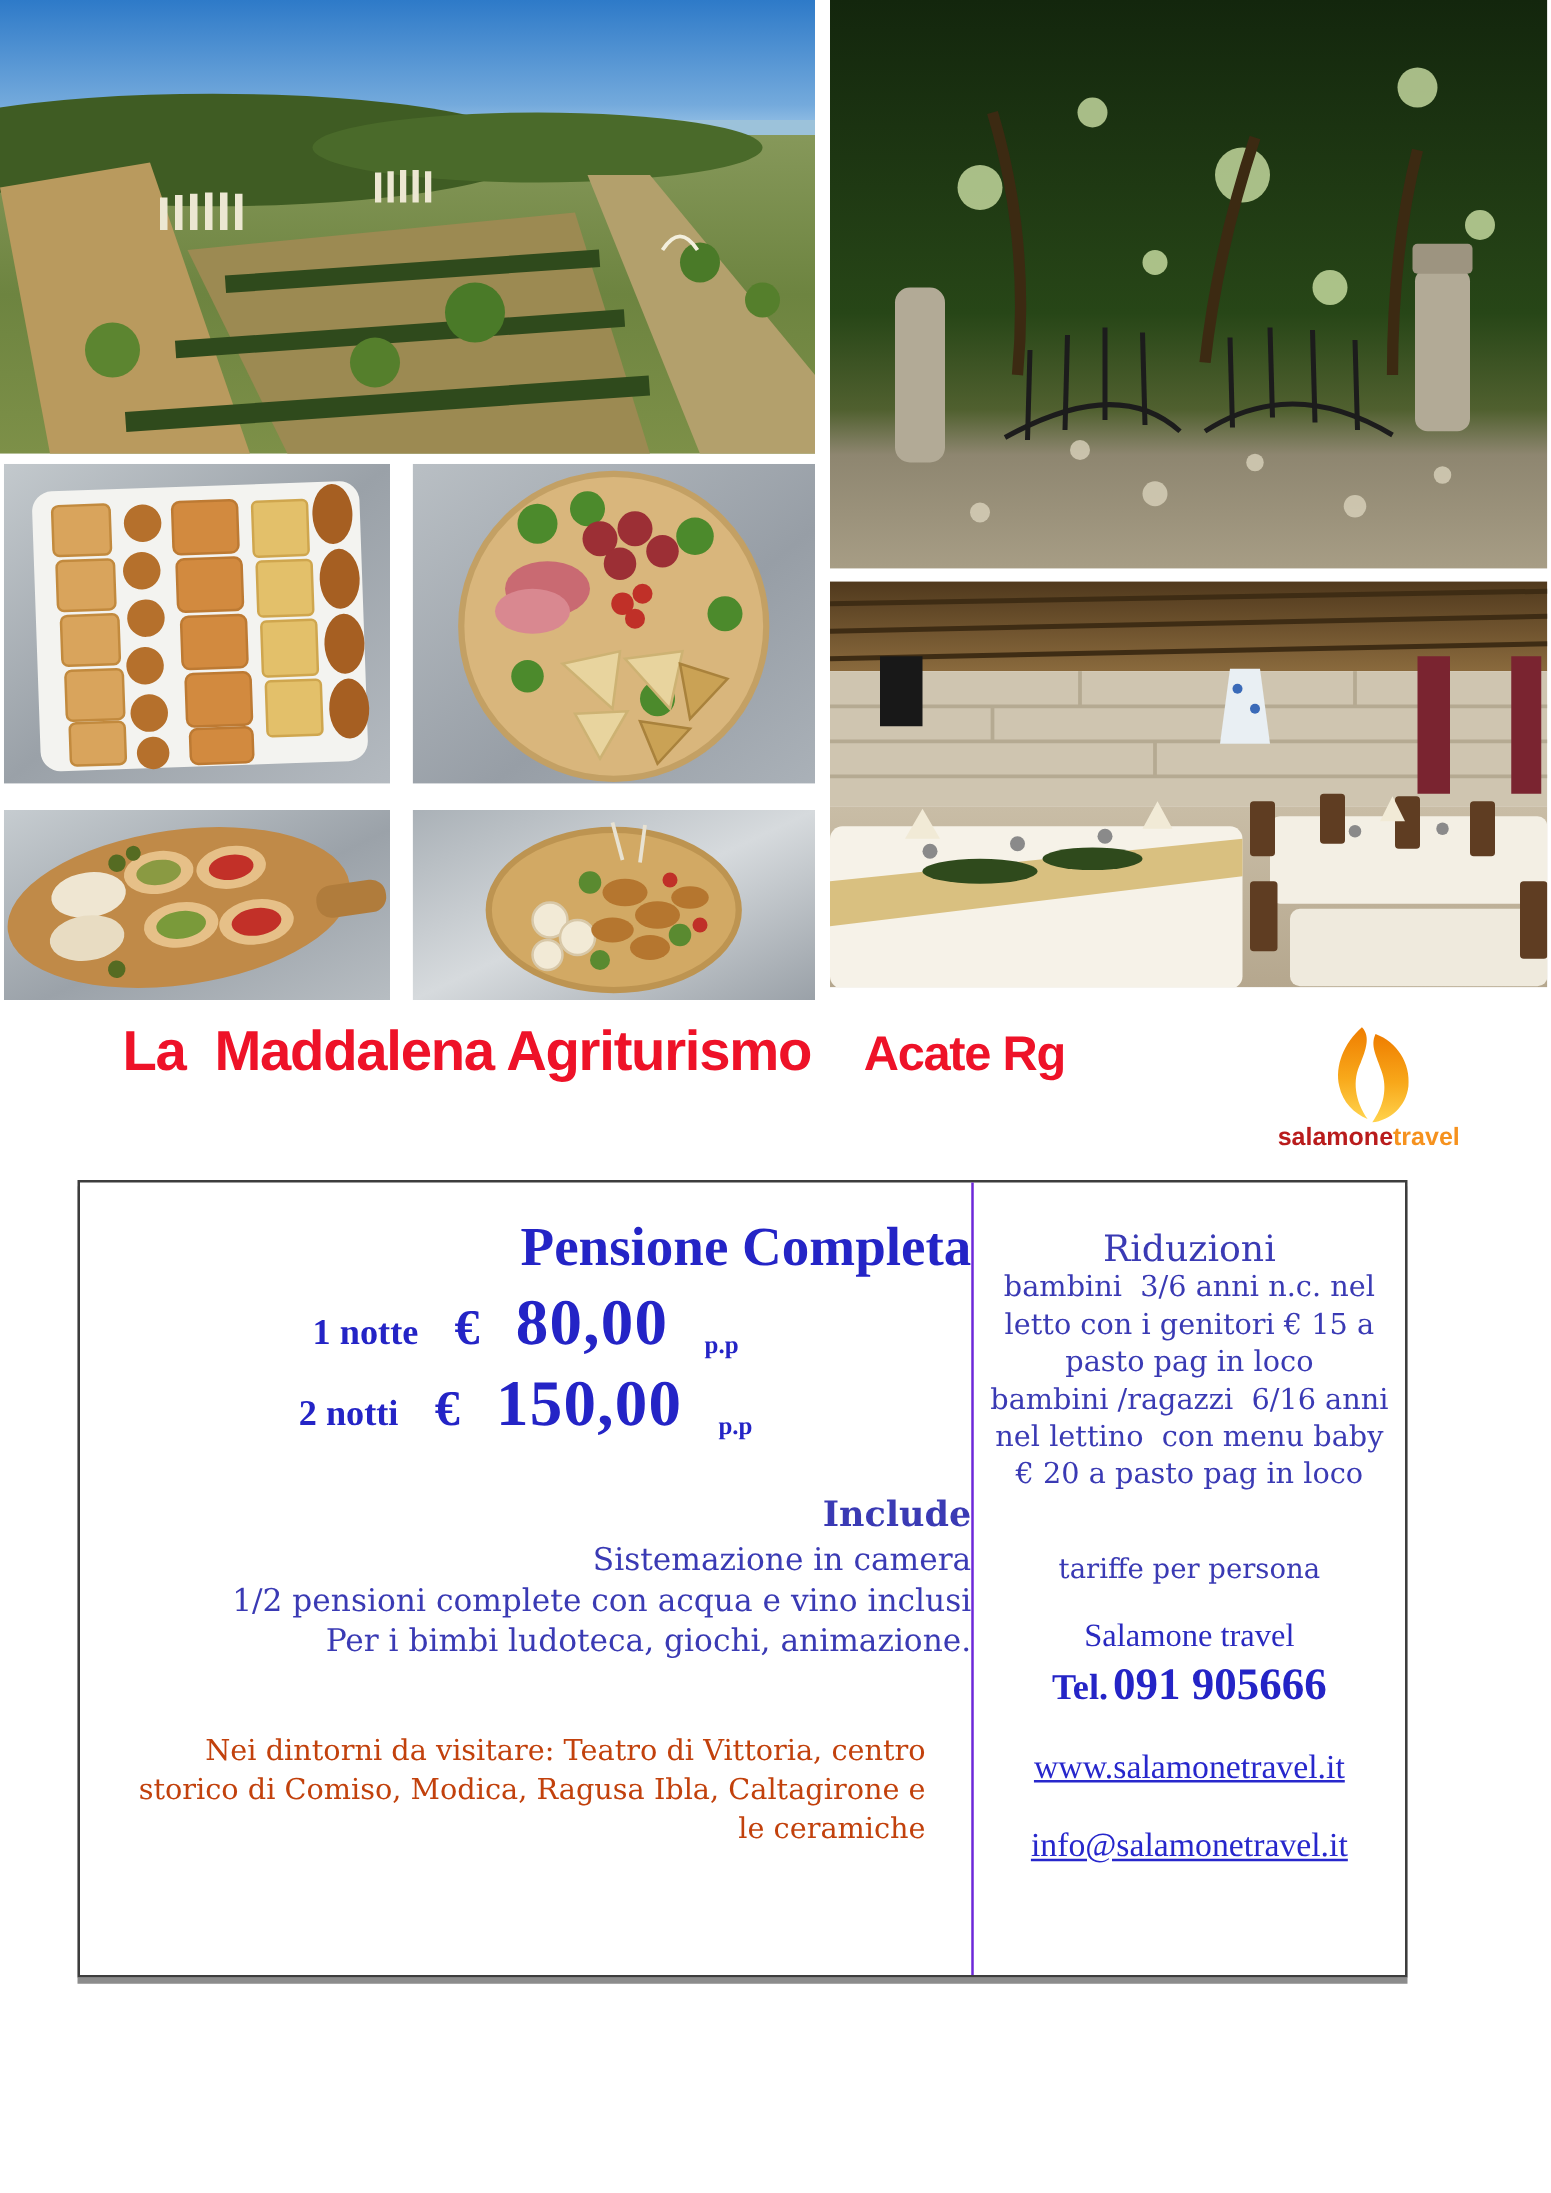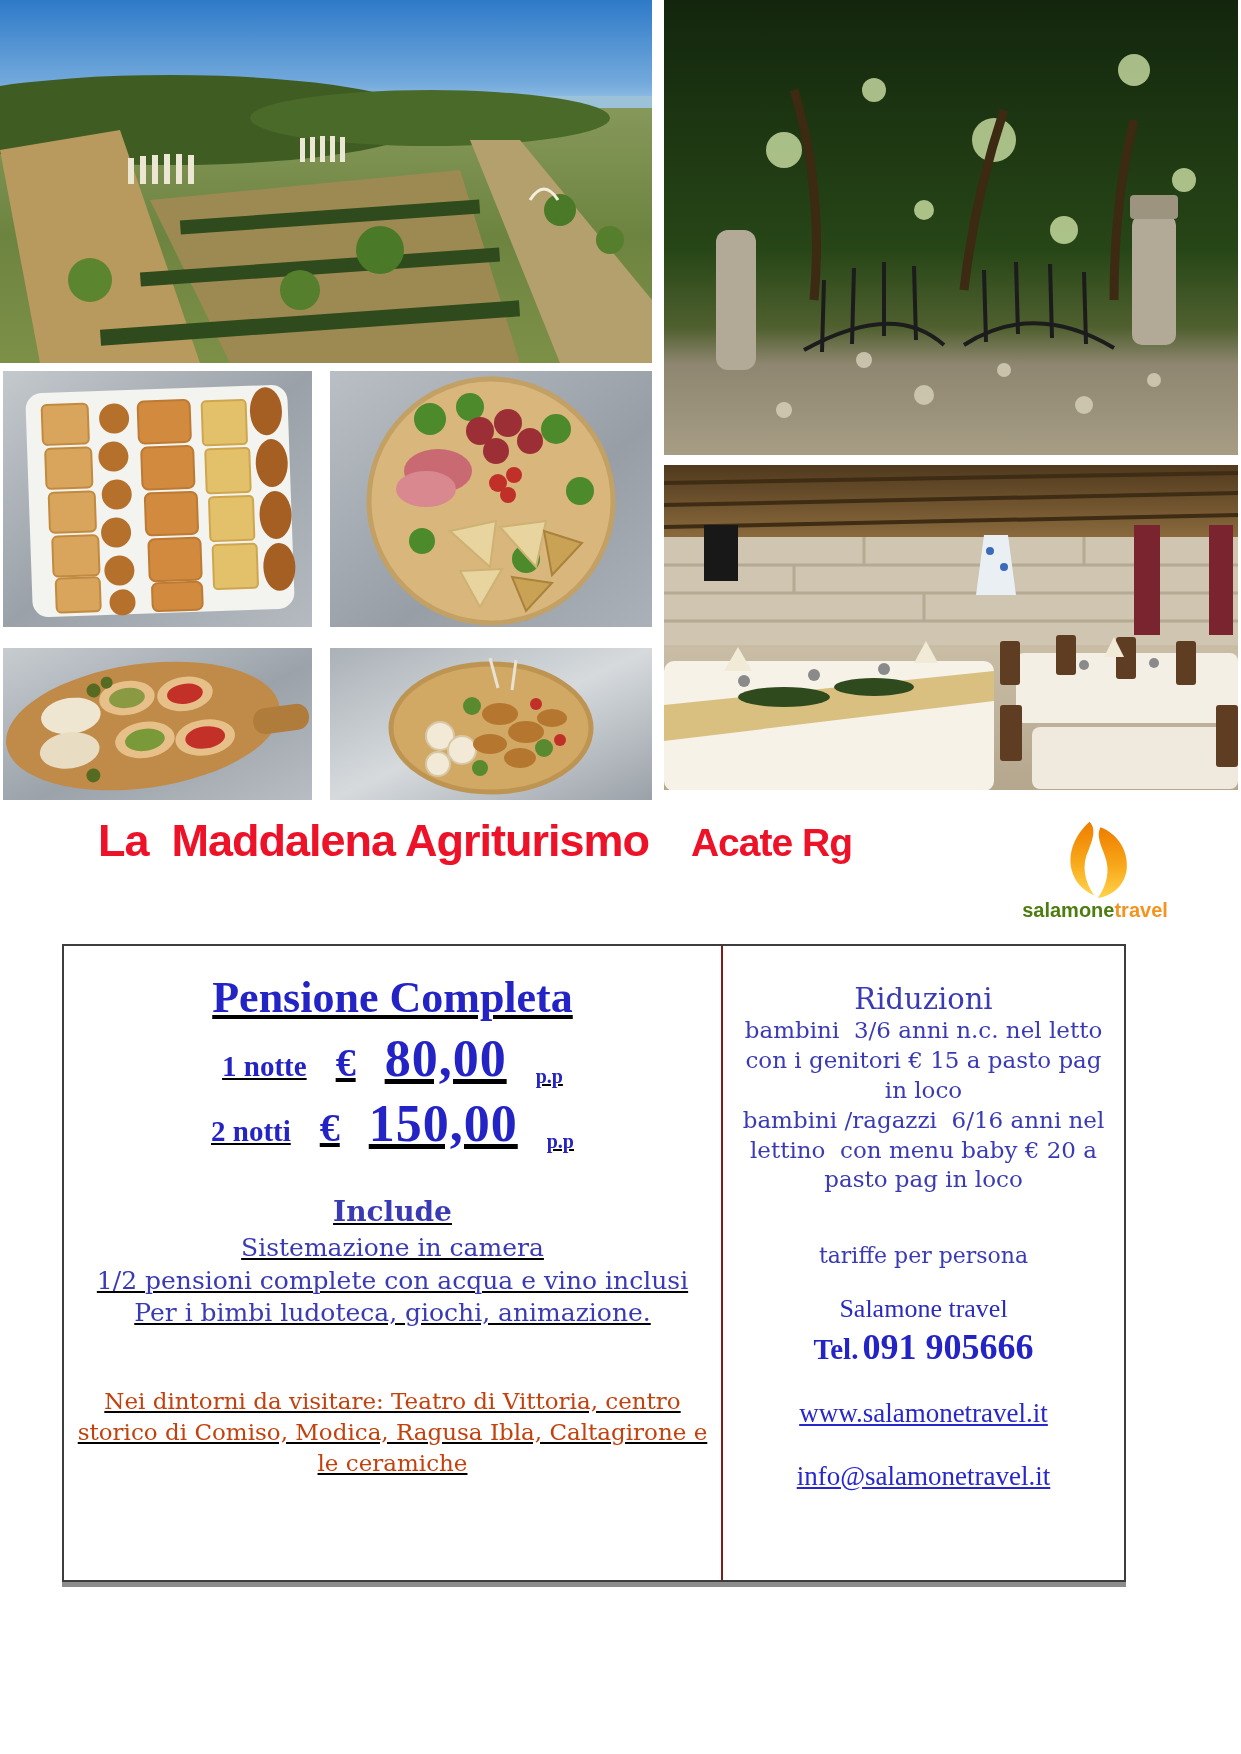--- a/index.html
+++ b/index.html
@@ -23,29 +23,29 @@
              align-items:baseline;gap:42px;}
   .title-main{font-size:45px;font-weight:bold;color:#ee1228;white-space:pre;letter-spacing:-1px;}
   .title-loc{font-size:39px;font-weight:bold;color:#ee1228;letter-spacing:-1px;}
   .subtitle{position:absolute;left:0;top:877px;width:1010px;text-align:center;
             font-size:48px;font-weight:bold;color:#2b2bb8;}
 
   
   .logo{position:absolute;left:1015px;top:820px;width:160px;text-align:center;}
   .logo svg{display:block;margin:0 auto;}
   .logo-text{font-size:20px;font-weight:bold;letter-spacing:0;line-height:1;margin-top:2px;}
-  .logo-first{color:#4d7c0f;}
+  .logo-first{color:#b91c1c;}
   .logo-second{color:#f6921e;}
 
   
   .info-box{position:absolute;left:62px;top:944px;width:1064px;height:638px;
             border:2px solid #3d3d3d;box-shadow:0 5px 0 #8c8c8c;display:flex;
             box-sizing:border-box;background:#fff;}
-  .col-left{width:657px;text-align:center;box-sizing:border-box;text-decoration:underline;}
-  .col-right{flex:1;border-left:2px solid #7f1d1d;text-align:center;box-sizing:border-box;
+  .col-left{width:713px;text-align:right;box-sizing:border-box;}
+  .col-right{flex:1;border-left:2px solid #6d28d9;text-align:center;box-sizing:border-box;
              font-family:"DejaVu Serif",serif;color:#3a3ab4;padding:0 12px;}
 
   .pricing-heading{margin:26px 0 0 0;font-family:"Liberation Serif",serif;
                    font-size:44px;font-weight:bold;color:#2424c6;}
   .rate{display:flex;justify-content:center;align-items:baseline;gap:29px;
         font-family:"Liberation Serif",serif;color:#2424c6;margin-top:6px;}
   .rate-prefix{font-size:29px;font-weight:bold;}
   .rate-euro{font-size:40px;font-weight:bold;}
   .rate-num{font-size:52px;font-weight:bold;letter-spacing:1px;}
   .rate-suffix{font-size:20px;font-weight:bold;transform:translateY(7px);}

